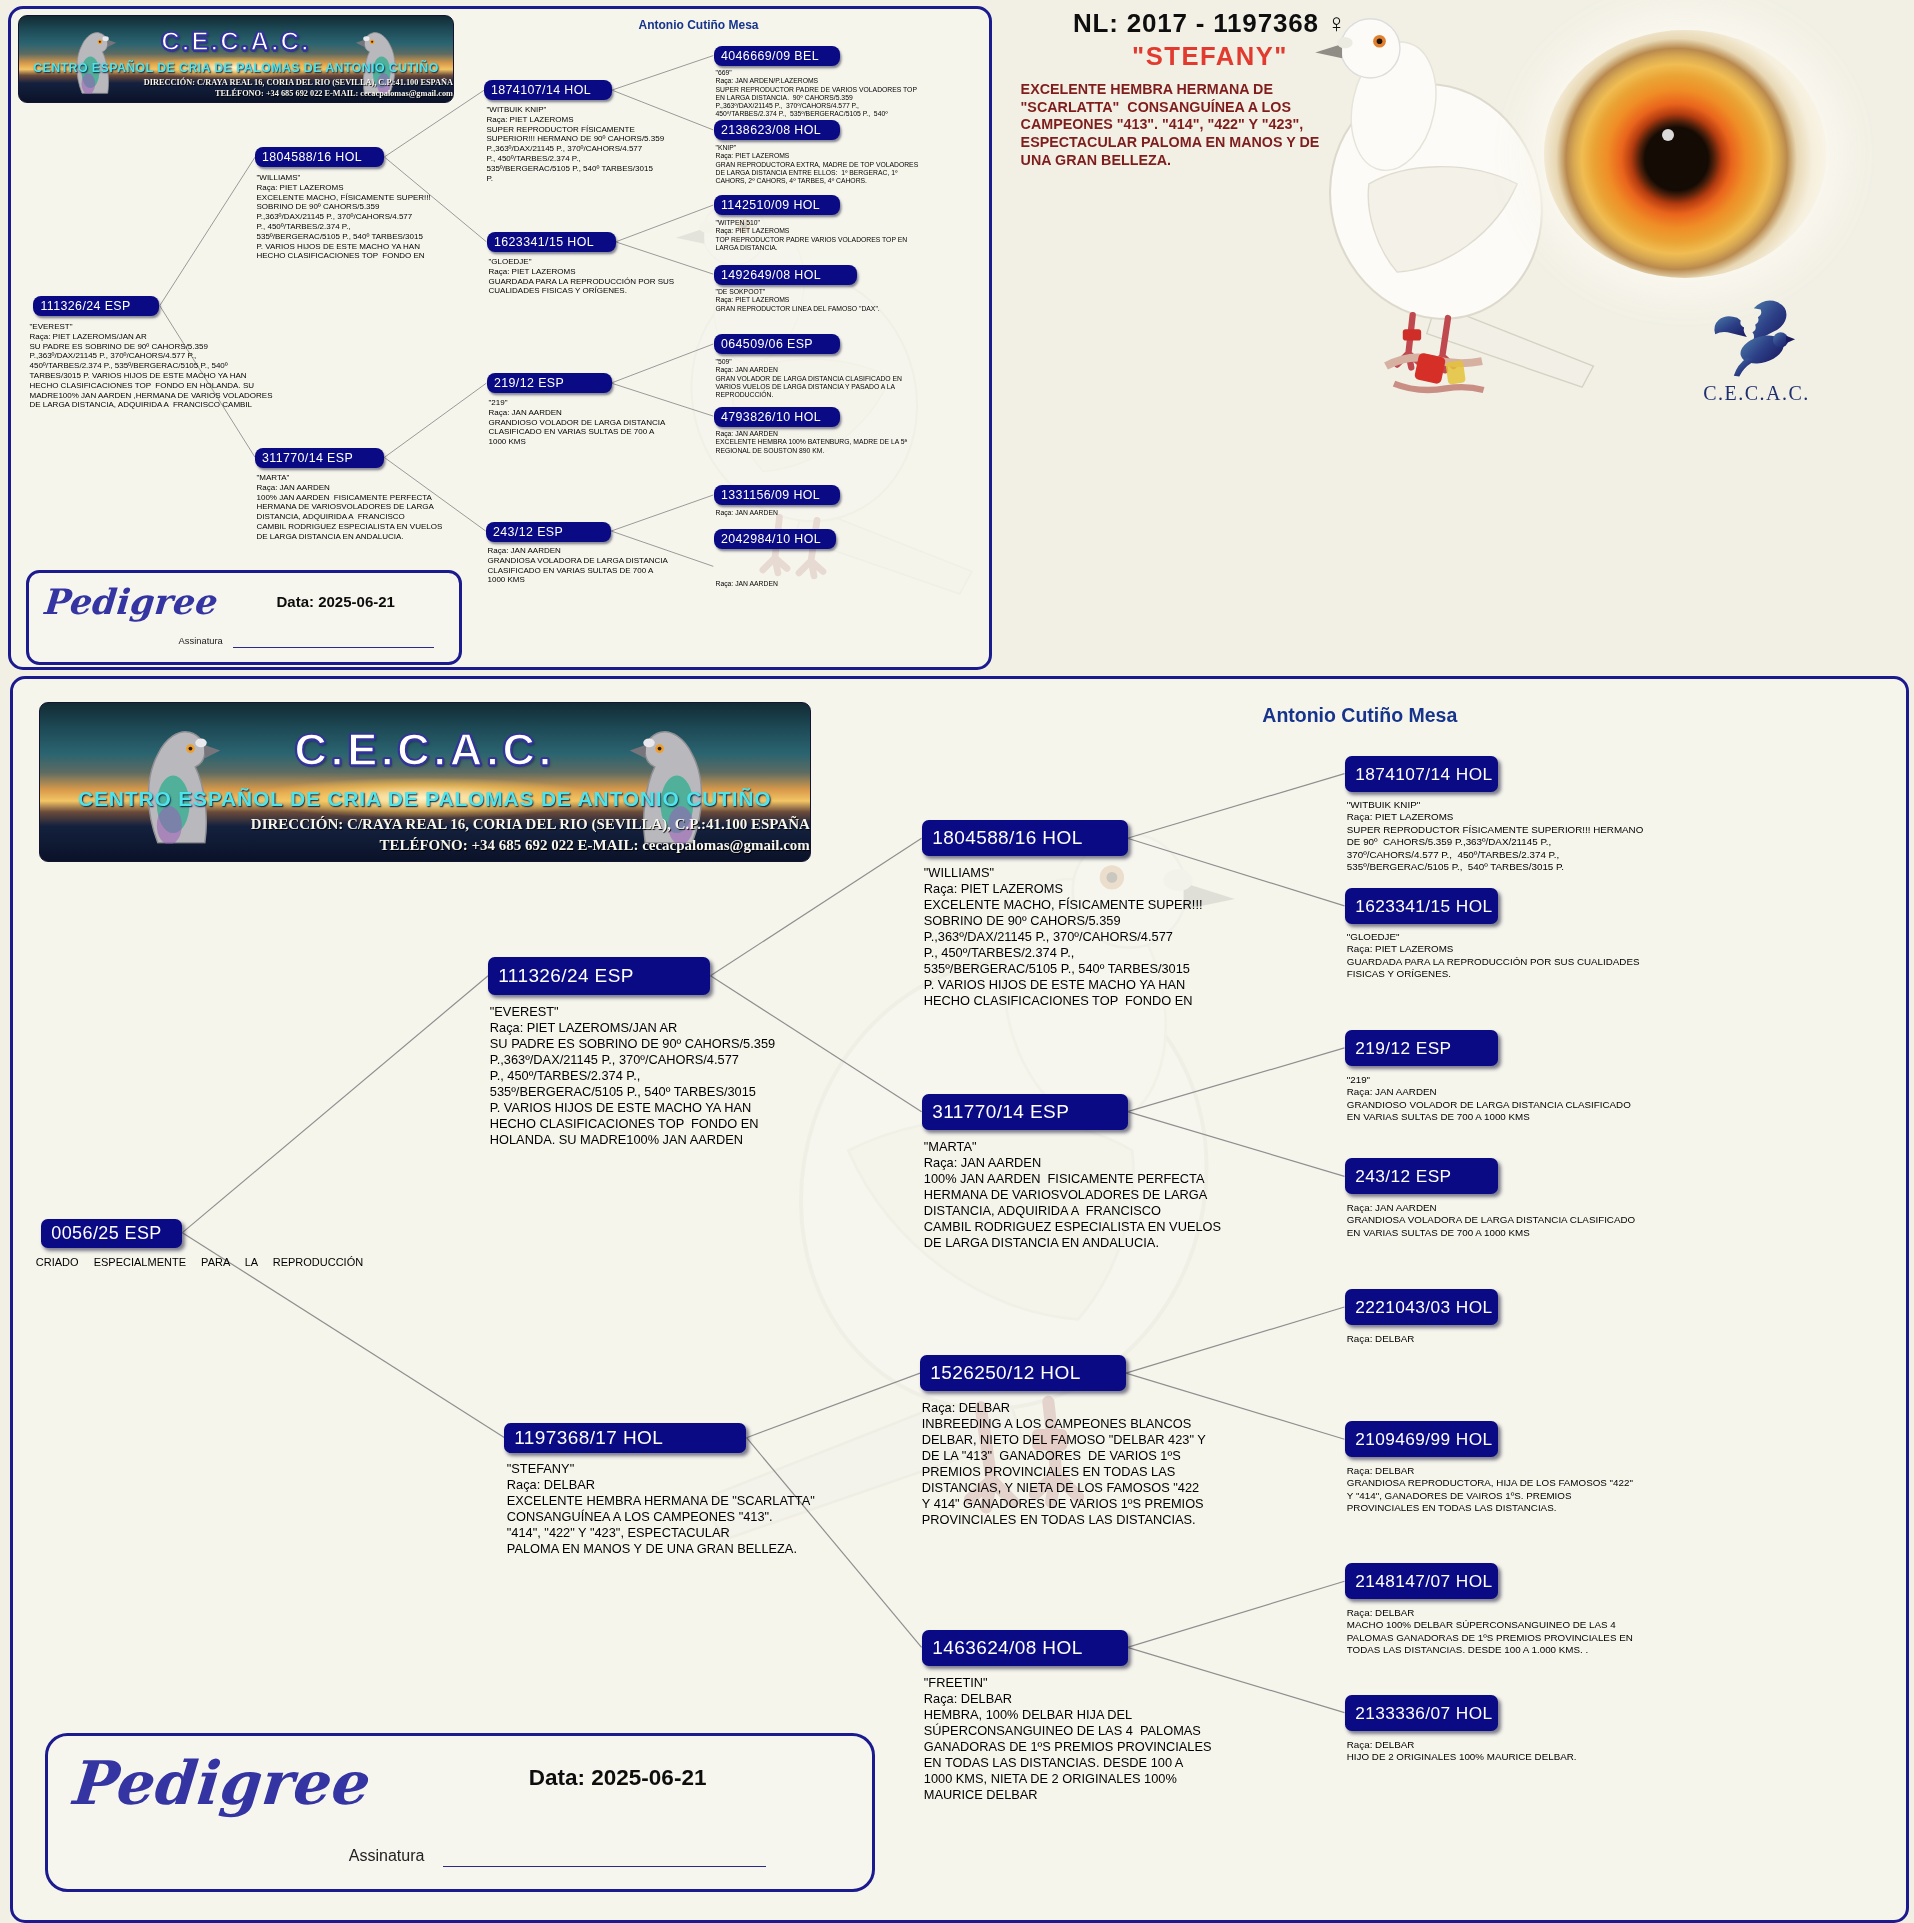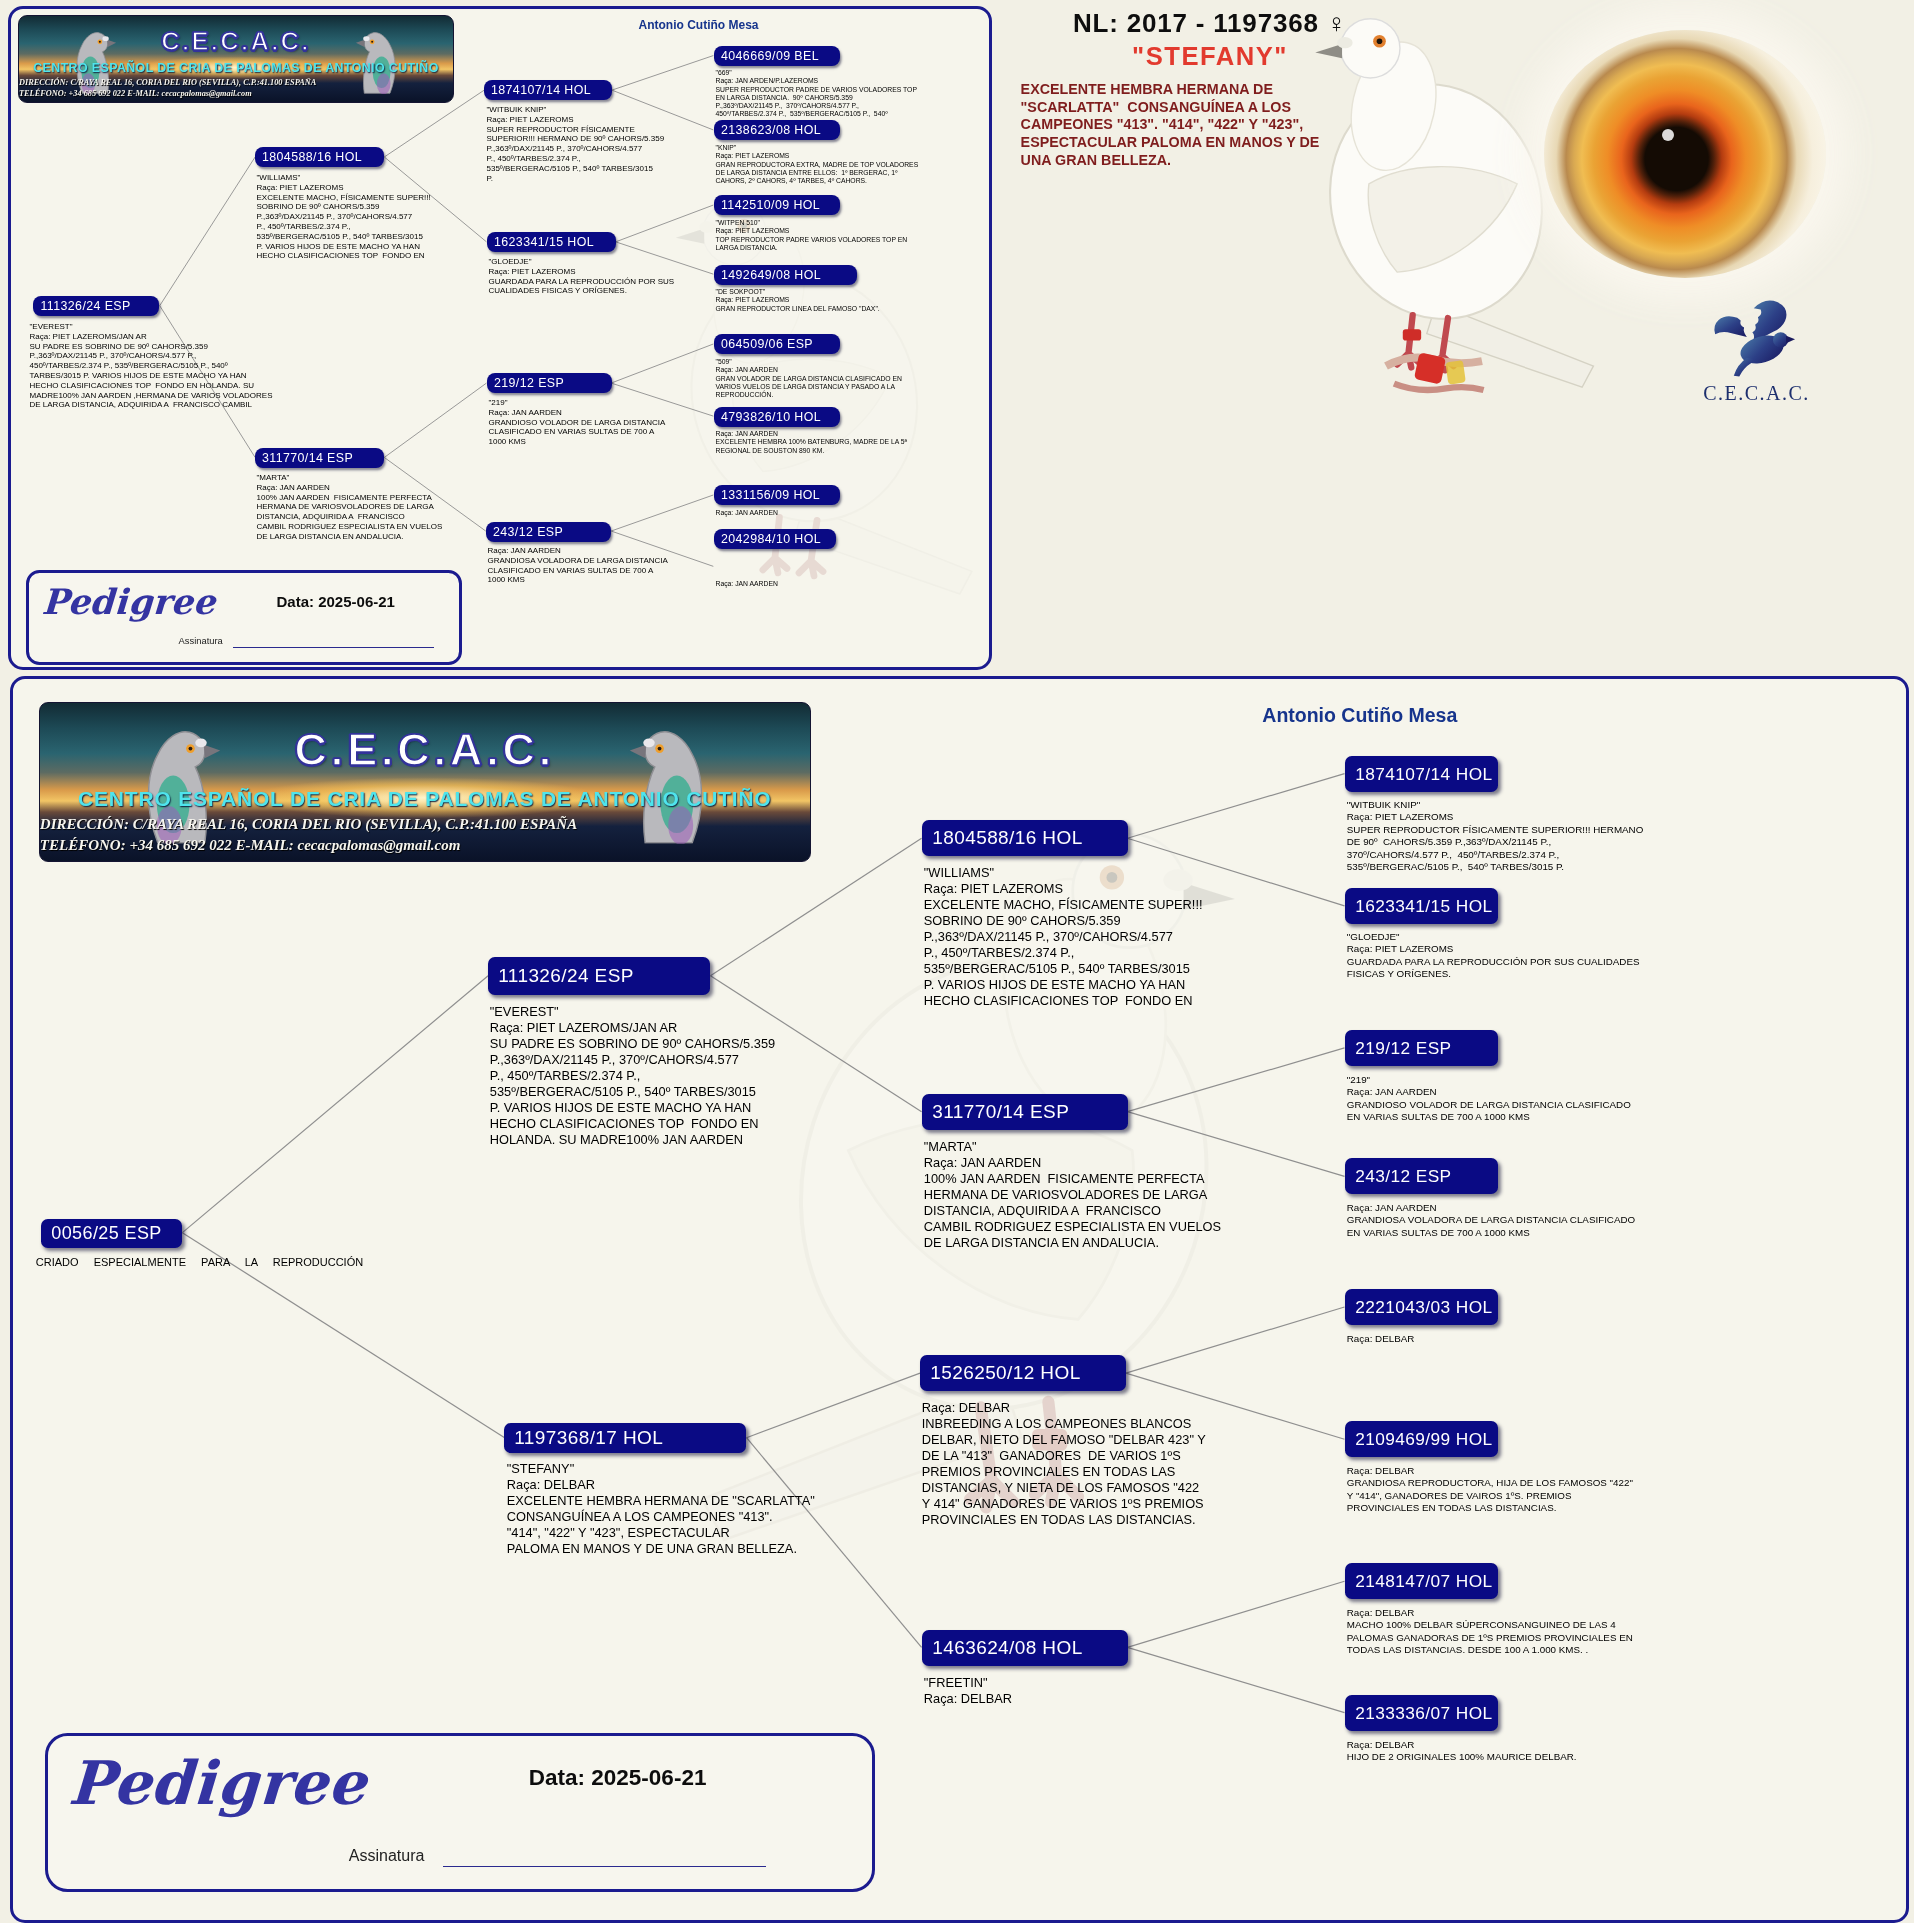--- a/index.html
+++ b/index.html
@@ -10,22 +10,22 @@
   .banner{position:absolute;border-radius:9px;overflow:hidden;border:1.5px solid #141432;
     background:linear-gradient(180deg,#122b34 0%,#1d4a56 16%,#2a6470 32%,#5d6b62 44%,
       #d99a4a 55%,#f2c565 62%,#6a4a3a 69%,#14213e 78%,#0a1228 100%);}
   .banner::before{content:"";position:absolute;inset:0;
     background:radial-gradient(ellipse 32% 18% at 50% 60%,rgba(255,247,210,.95),rgba(246,200,92,.55) 45%,transparent 72%);}
   .banner .acro{position:absolute;width:100%;text-align:center;color:#fff;font-weight:800;
     -webkit-text-stroke:1.5px #33339a;
     text-shadow:1.5px 0 #33339a,-1.5px 0 #33339a,0 1.5px #33339a,0 -1.5px #33339a,1.5px 1.5px 2.3px rgba(0,0,0,.4);}
   .banner .orgname{position:absolute;width:100%;text-align:center;color:#4fe4ec;font-weight:800;
     text-shadow:0.8px 0.8px 1.5px #0a1a3a;}
-  .banner .addr,.banner .contact{position:absolute;width:100%;text-align:left;color:#f6f5ee;
-    font-weight:700;font-family:"Liberation Serif",serif;text-shadow:0.8px 0.8px 0.8px #000;font-style:italic;}
+  .banner .addr,.banner .contact{position:absolute;width:100%;text-align:right;color:#f6f5ee;
+    font-weight:700;font-family:"Liberation Serif",serif;text-shadow:0.8px 0.8px 0.8px #000;}
   .phead{position:absolute;}
   
   .node-box{position:absolute;background:#0a0a84;color:#fff;border-radius:6.8px;
     box-shadow:2.3px 3px 3.8px rgba(25,25,60,.55);display:flex;align-items:center;padding-left:10.5px;
     box-sizing:border-box;letter-spacing:0.4px;}
   .ntext{position:absolute;color:#000;}
   .ntext div{white-space:pre-wrap;}
   .b-g23 .ntext-inner, .b-g23{font-size:12.8px;line-height:16px;}
   .b-g4{font-size:9.8px;line-height:12.4px;}
   .t-main{font-size:8px;line-height:9.8px;}
@@ -400,20 +400,26 @@
 DE LA "413"  GANADORES  DE VARIOS 1ºS
 PREMIOS PROVINCIALES EN TODAS LAS
 DISTANCIAS, Y NIETA DE LOS FAMOSOS "422
 Y 414" GANADORES DE VARIOS 1ºS PREMIOS
 PROVINCIALES EN TODAS LAS DISTANCIAS.</div>
     </div>
     <div class="node-box ring-b" style="left:909px;top:951px;width:206px;height:36px">1463624/08 HOL</div>
     <div class="ntext b-g23" style="left:911px;top:996px;width:338px">
       <div>"FREETIN"</div>
       <div>Raça: DELBAR</div>
+      <div>HEMBRA, 100% DELBAR HIJA DEL
+SÚPERCONSANGUINEO DE LAS 4  PALOMAS
+GANADORAS DE 1ºS PREMIOS PROVINCIALES
+EN TODAS LAS DISTANCIAS. DESDE 100 A
+1000 KMS, NIETA DE 2 ORIGINALES 100%
+MAURICE DELBAR</div>
     </div>
 
     <div class="node-box ring-b" style="left:1332px;top:77px;width:153px;height:36px;font-size:17.3px">1874107/14 HOL</div>
     <div class="ntext b-g4" style="left:1334px;top:120px;width:338px">
       <div>"WITBUIK KNIP"</div>
       <div>Raça: PIET LAZEROMS</div>
       <div>SUPER REPRODUCTOR FÍSICAMENTE SUPERIOR!!! HERMANO
 DE 90º  CAHORS/5.359 P.,363º/DAX/21145 P.,
 370º/CAHORS/4.577 P.,  450º/TARBES/2.374 P.,
 535º/BERGERAC/5105 P.,  540º TARBES/3015 P.</div>

